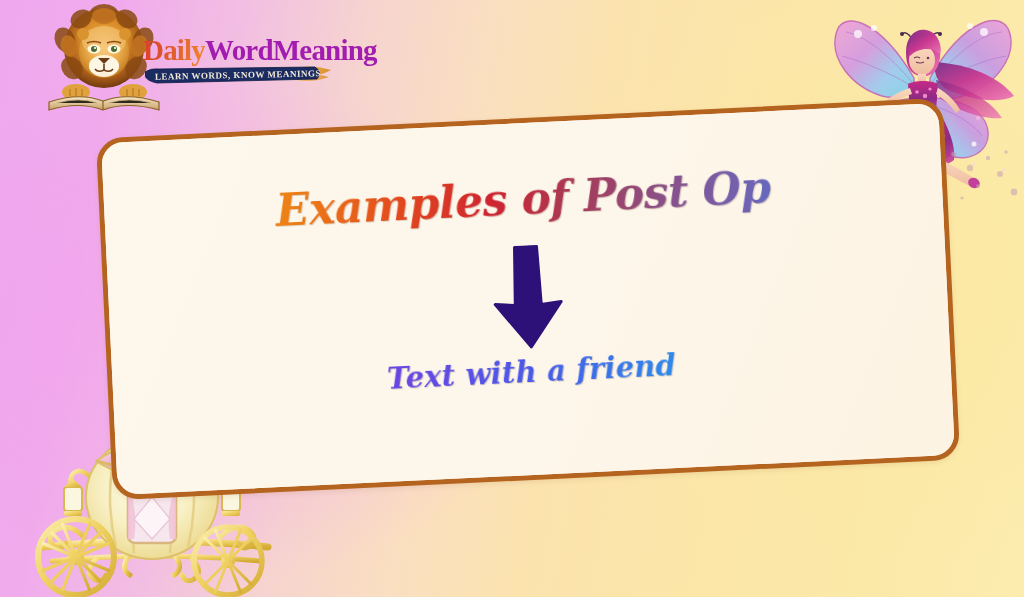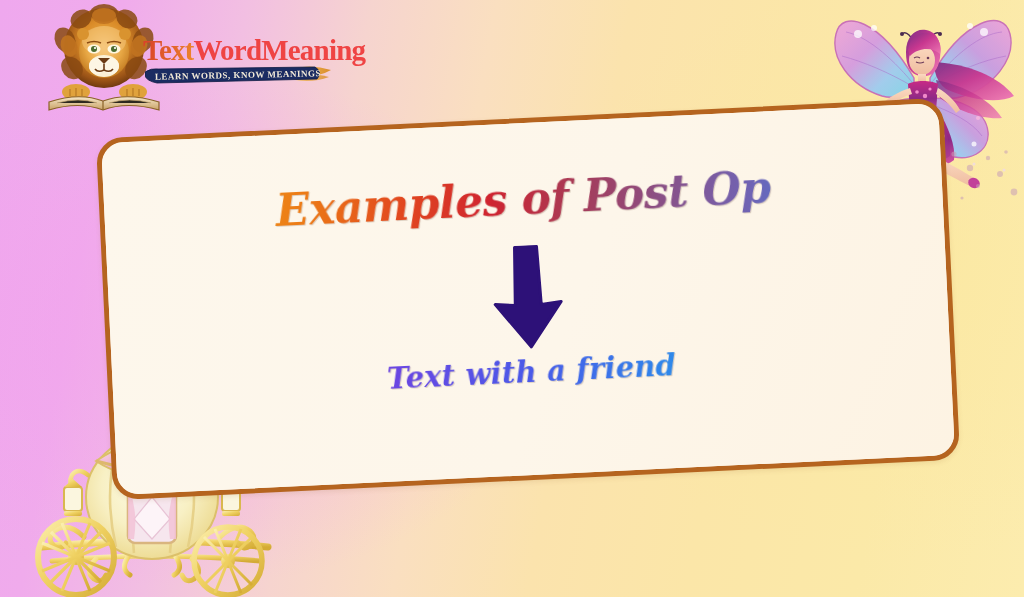--- a/index.html
+++ b/index.html
@@ -158,21 +158,21 @@
     white-space: nowrap;
     line-height: 36px;
   }
   #logo-daily {
     background-image: linear-gradient(100deg, #d93f2a 0%, #e2622a 55%, #ef8a2b 100%);
     -webkit-background-clip: text;
     background-clip: text;
     color: transparent;
     -webkit-text-fill-color: transparent;
   }
-  #logo-wm { color: #ef4444; }
+  #logo-wm { color: #a21caf; }
   #logo-banner {
     position: absolute;
     left: 100px;
     top: 62px;
     width: 186px;
     height: 19px;
   }
   #logo-tagline {
     position: absolute;
     left: 108px;
@@ -290,21 +290,21 @@
         <path d="M4 98 Q34 88 58 97 Q82 88 114 98 L114 106 Q82 97 58 106 Q34 97 4 106 Z" fill="url(#bookG)" stroke="#8a6228" stroke-width="1.2"></path>
         <path d="M58 97 L58 106" stroke="#8a6228" stroke-width="1.2"></path>
         <g stroke="#b8995e" stroke-width="0.7" opacity="0.8">
           <path d="M12 99 Q34 93 52 99"></path>
           <path d="M64 99 Q84 93 106 99"></path>
         </g>
       </svg>
     </div>
 
     <div id="logo-wordmark">
-      <span id="logo-daily">Text</span><span id="logo-wm">WordMeaning</span>
+      <span id="logo-daily">Daily</span><span id="logo-wm">WordMeaning</span>
     </div>
 
     <div id="logo-banner">
       <svg viewBox="0 0 186 19" width="186" height="19">
         <defs>
           <linearGradient id="featherG" x1="0" y1="0" x2="1" y2="0">
             <stop offset="0%" stop-color="#f3c05a"></stop>
             <stop offset="100%" stop-color="#d98a22"></stop>
           </linearGradient>
         </defs>

